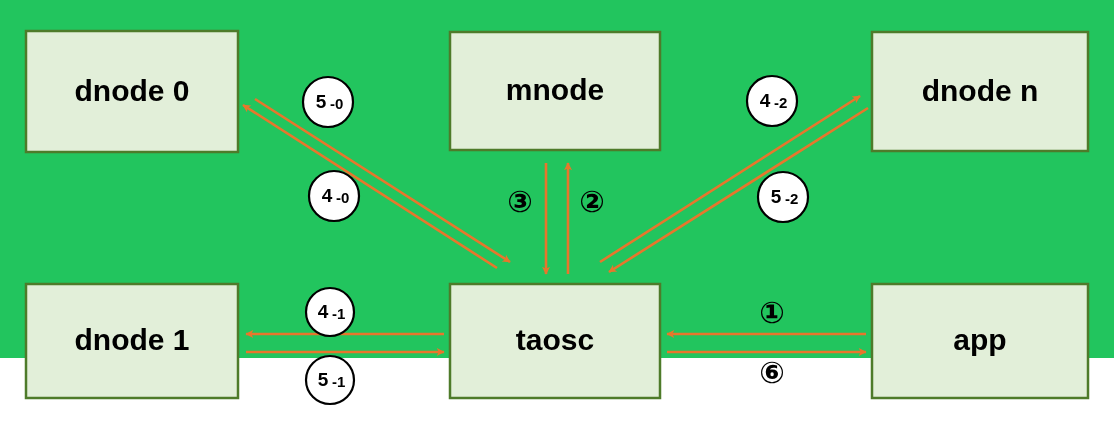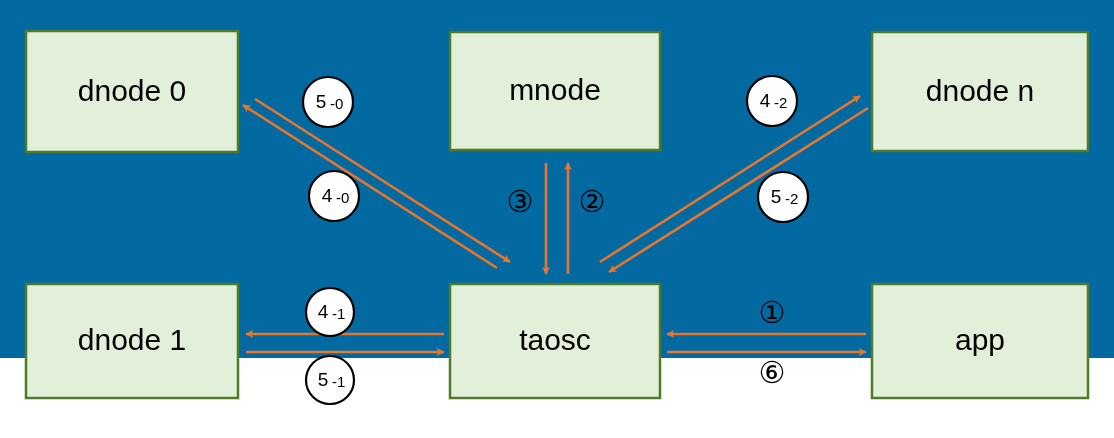--- a/index.html
+++ b/index.html
@@ -10,21 +10,22 @@
   body {
     width: 1114px;
     height: 438px;
     overflow: hidden;
     font-family: "Liberation Sans", sans-serif;
   }
   #diagram-root {
     position: relative;
     width: 1114px;
     height: 358px;
-    background: #0369a1;
+    background: #22c55e;
+    font-weight: bold;
   }
   svg#diagram-svg {
     position: absolute;
     top: 0;
     left: 0;
     width: 1114px;
     height: 438px;
     display: block;
   }
   .node-rect {

